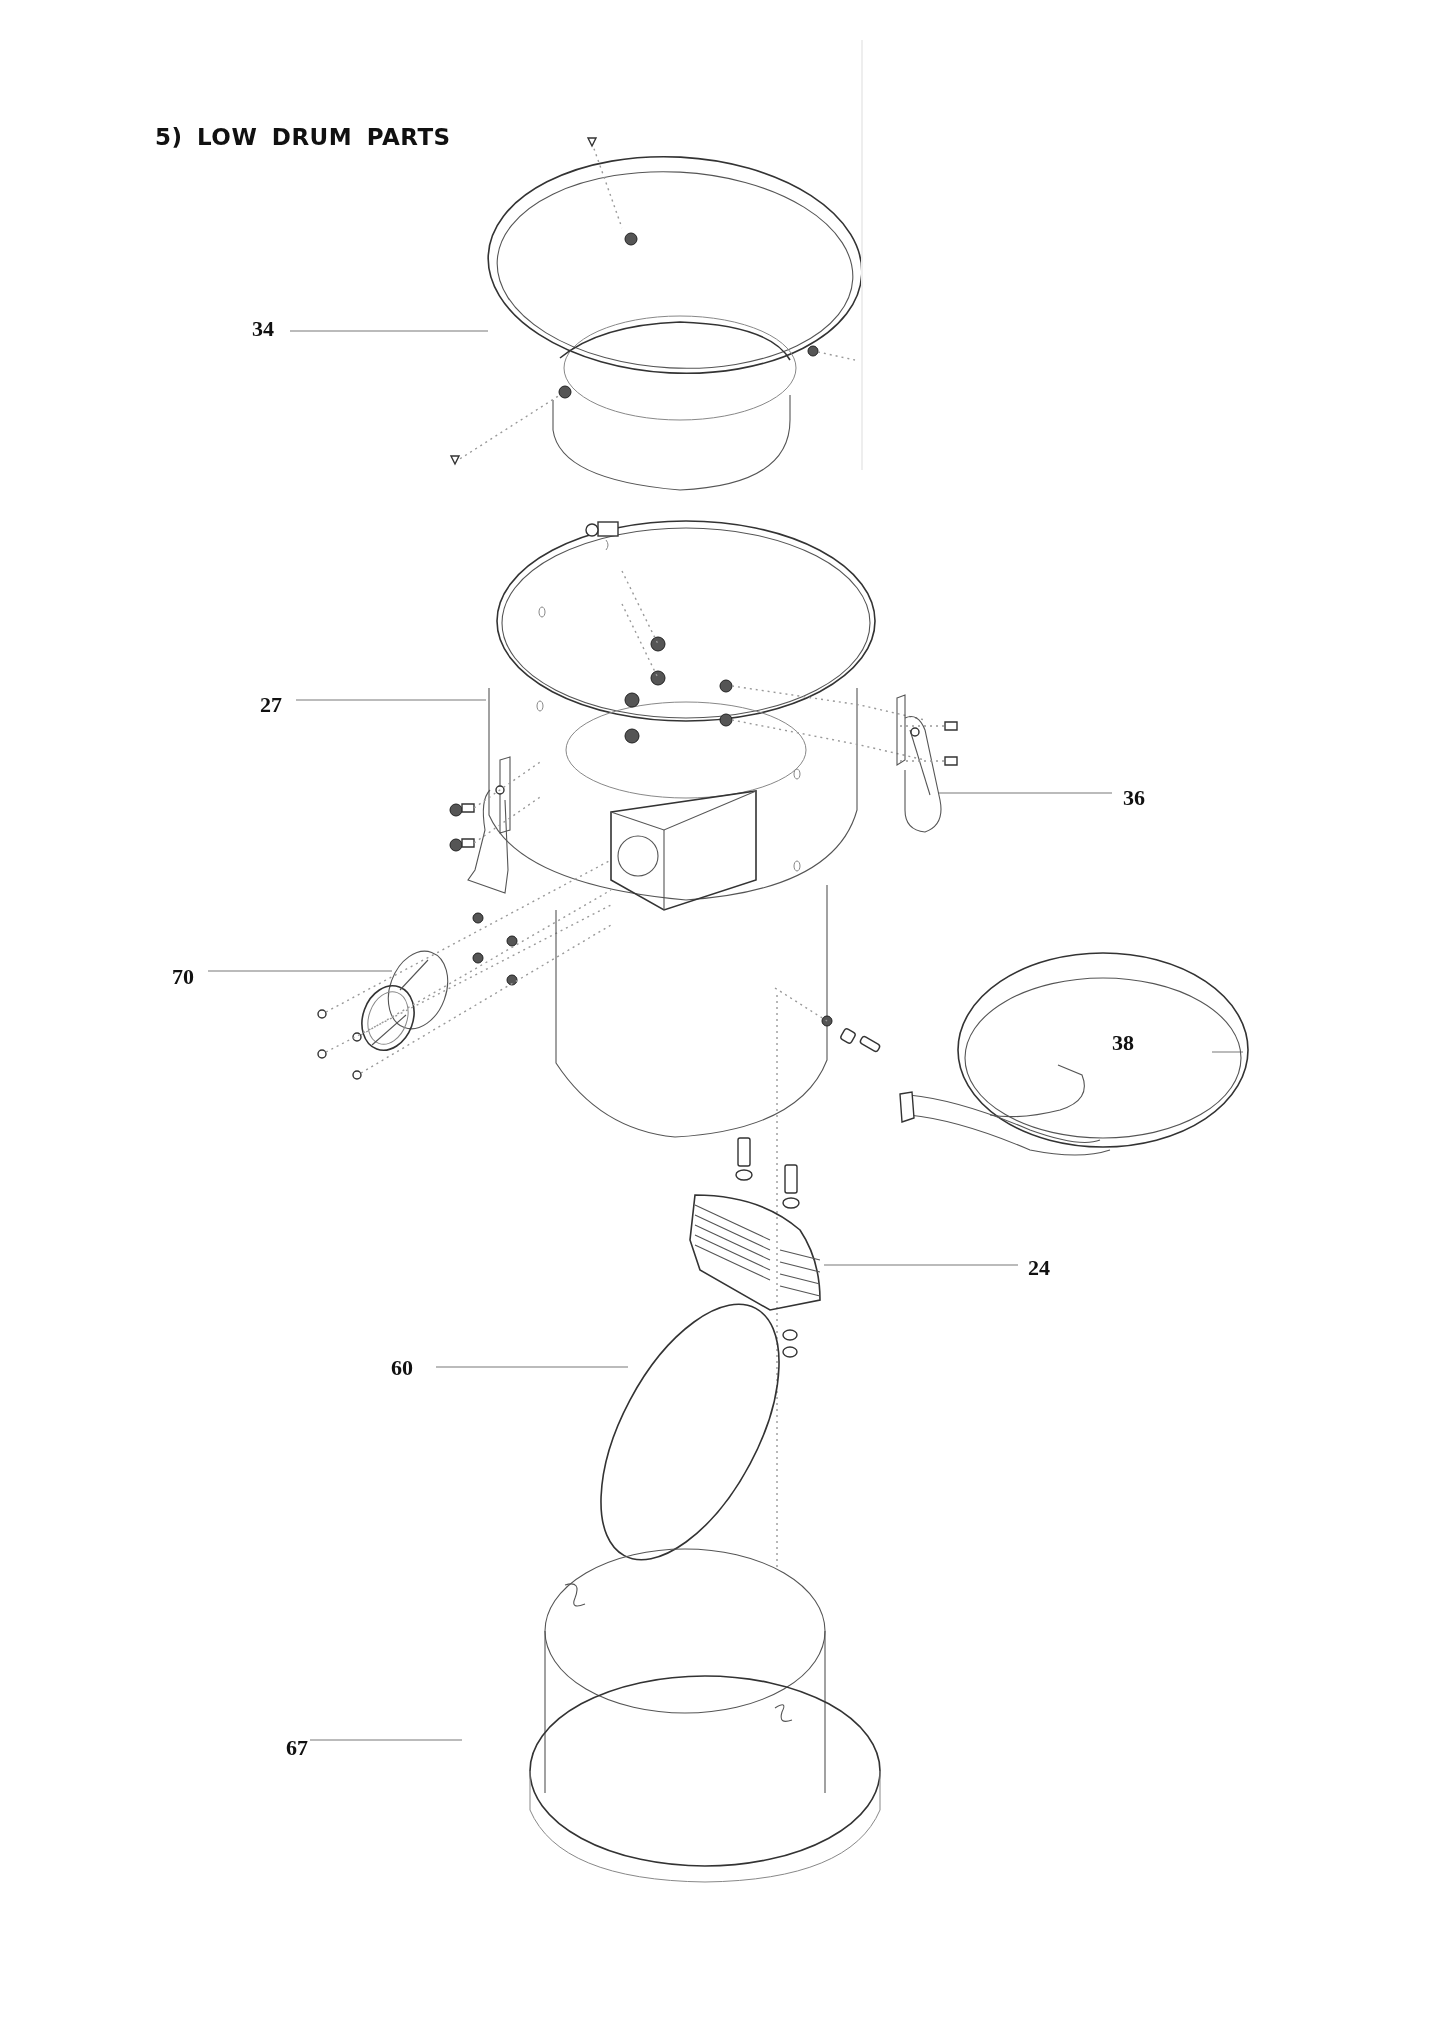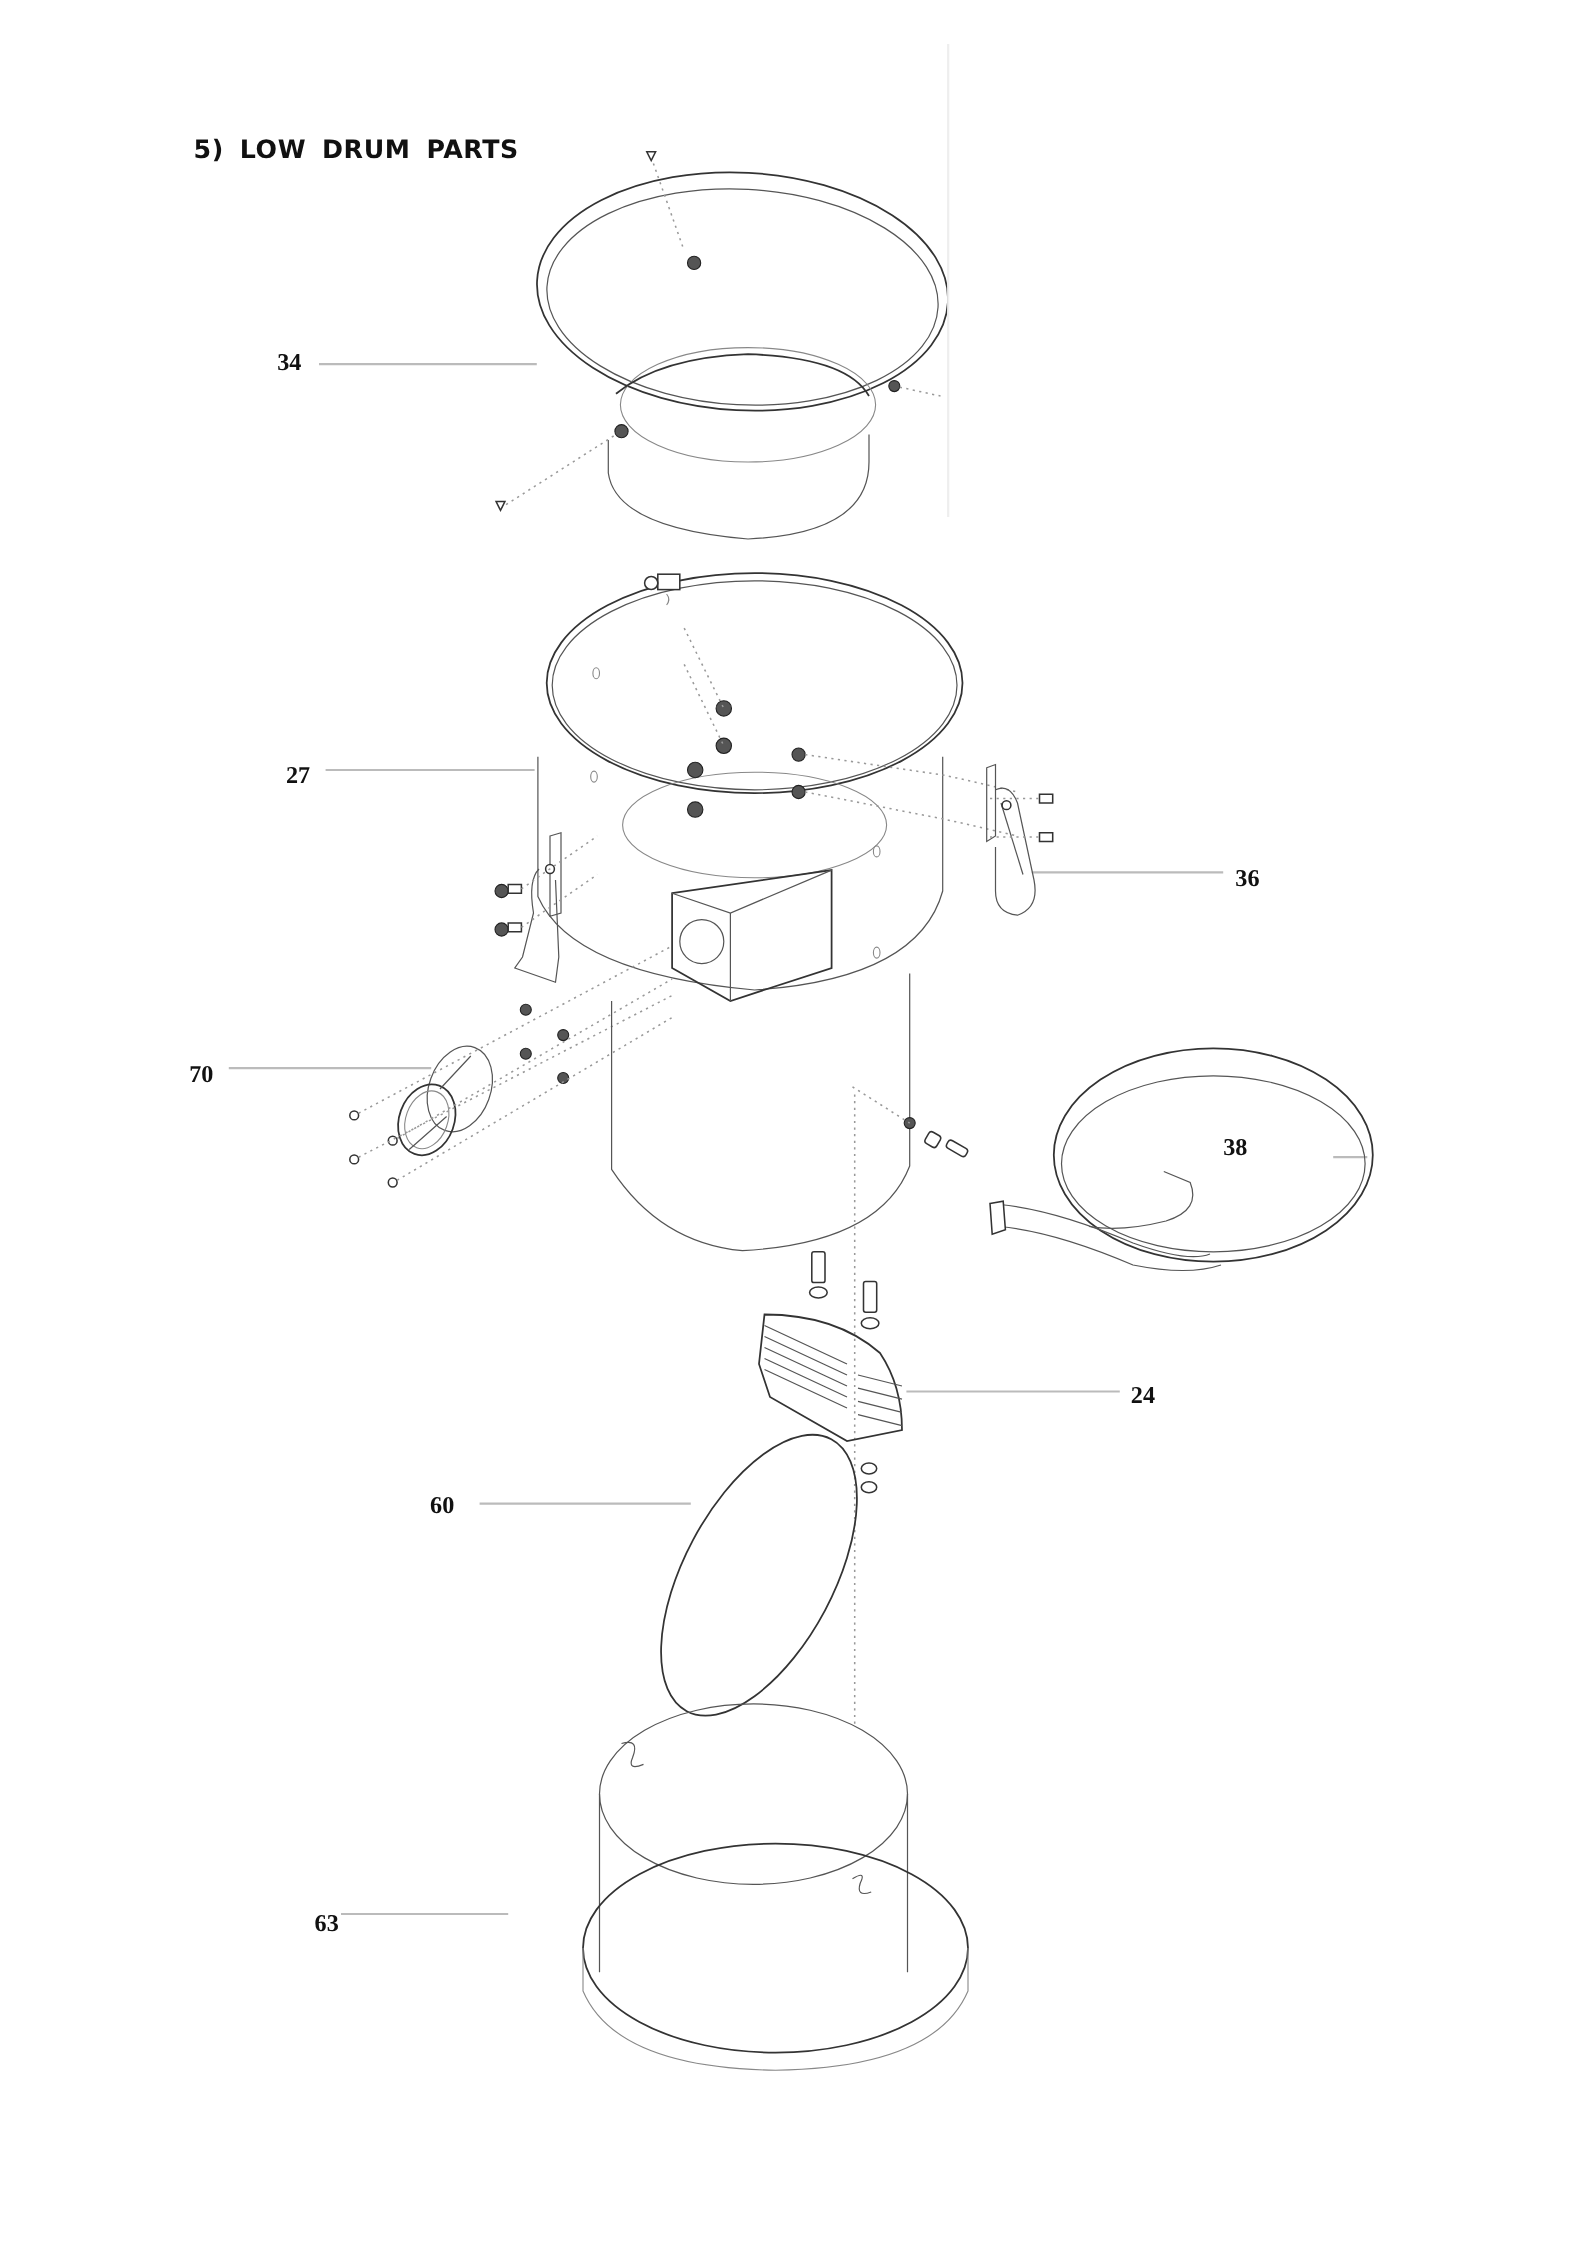--- a/index.html
+++ b/index.html
@@ -1,20 +1,20 @@
 <!DOCTYPE html>
 <html><head>
   <meta charset="utf-8">
   <style>
     html, body { margin: 0; padding: 0; background: #ffffff; }
     body { width: 1445px; height: 2043px; position: relative; overflow: hidden; }
     .page-title {
       position: absolute; left: 155px; top: 124px;
       font-family: "DejaVu Sans", sans-serif; font-weight: bold;
-      font-size: 23px; letter-spacing: 0.5px; word-spacing: 6px; color: #111; margin-left: 21px;
+      font-size: 23px; letter-spacing: 0.5px; word-spacing: 6px; color: #111;
     }
     .callout {
       position: absolute; font-family: "Liberation Serif", serif;
       font-weight: bold; font-size: 22px; color: #111; line-height: 1;
     }
     svg.drawing { position: absolute; left: 0; top: 0; }
     .ln { fill: none; stroke: #333; stroke-width: 1.6; }
     .ln2 { fill: none; stroke: #555; stroke-width: 1.1; }
     .thin { fill: none; stroke: #888; stroke-width: 1; }
     .leader { fill: none; stroke: #bbb; stroke-width: 2; }
@@ -27,21 +27,21 @@
 
 <div class="page-title">5) LOW DRUM PARTS</div>
 
 <div class="callout" style="left:252px; top:318px;">34</div>
 <div class="callout" style="left:260px; top:694px;">27</div>
 <div class="callout" style="left:1123px; top:787px;">36</div>
 <div class="callout" style="left:172px; top:966px;">70</div>
 <div class="callout" style="left:1112px; top:1032px;text-align:center;">38</div>
 <div class="callout" style="left:1028px; top:1257px;">24</div>
 <div class="callout" style="left:391px; top:1357px;">60</div>
-<div class="callout" style="left:286px; top:1737px;">63</div>
+<div class="callout" style="left:286px; top:1737px;">67</div>
 
 <svg class="drawing" width="1445" height="2043" viewBox="0 0 1445 2043">
 
   <g>
     <line class="leader" x1="290" y1="331" x2="488" y2="331"></line>
     <line class="leader" x1="296" y1="700" x2="486" y2="700"></line>
     <line class="leader" x1="938" y1="793" x2="1112" y2="793"></line>
     <line class="leader" x1="208" y1="971" x2="392" y2="971"></line>
     <line class="leader" x1="1212" y1="1052" x2="1243" y2="1052"></line>
     <line class="leader" x1="824" y1="1265" x2="1018" y2="1265"></line>

